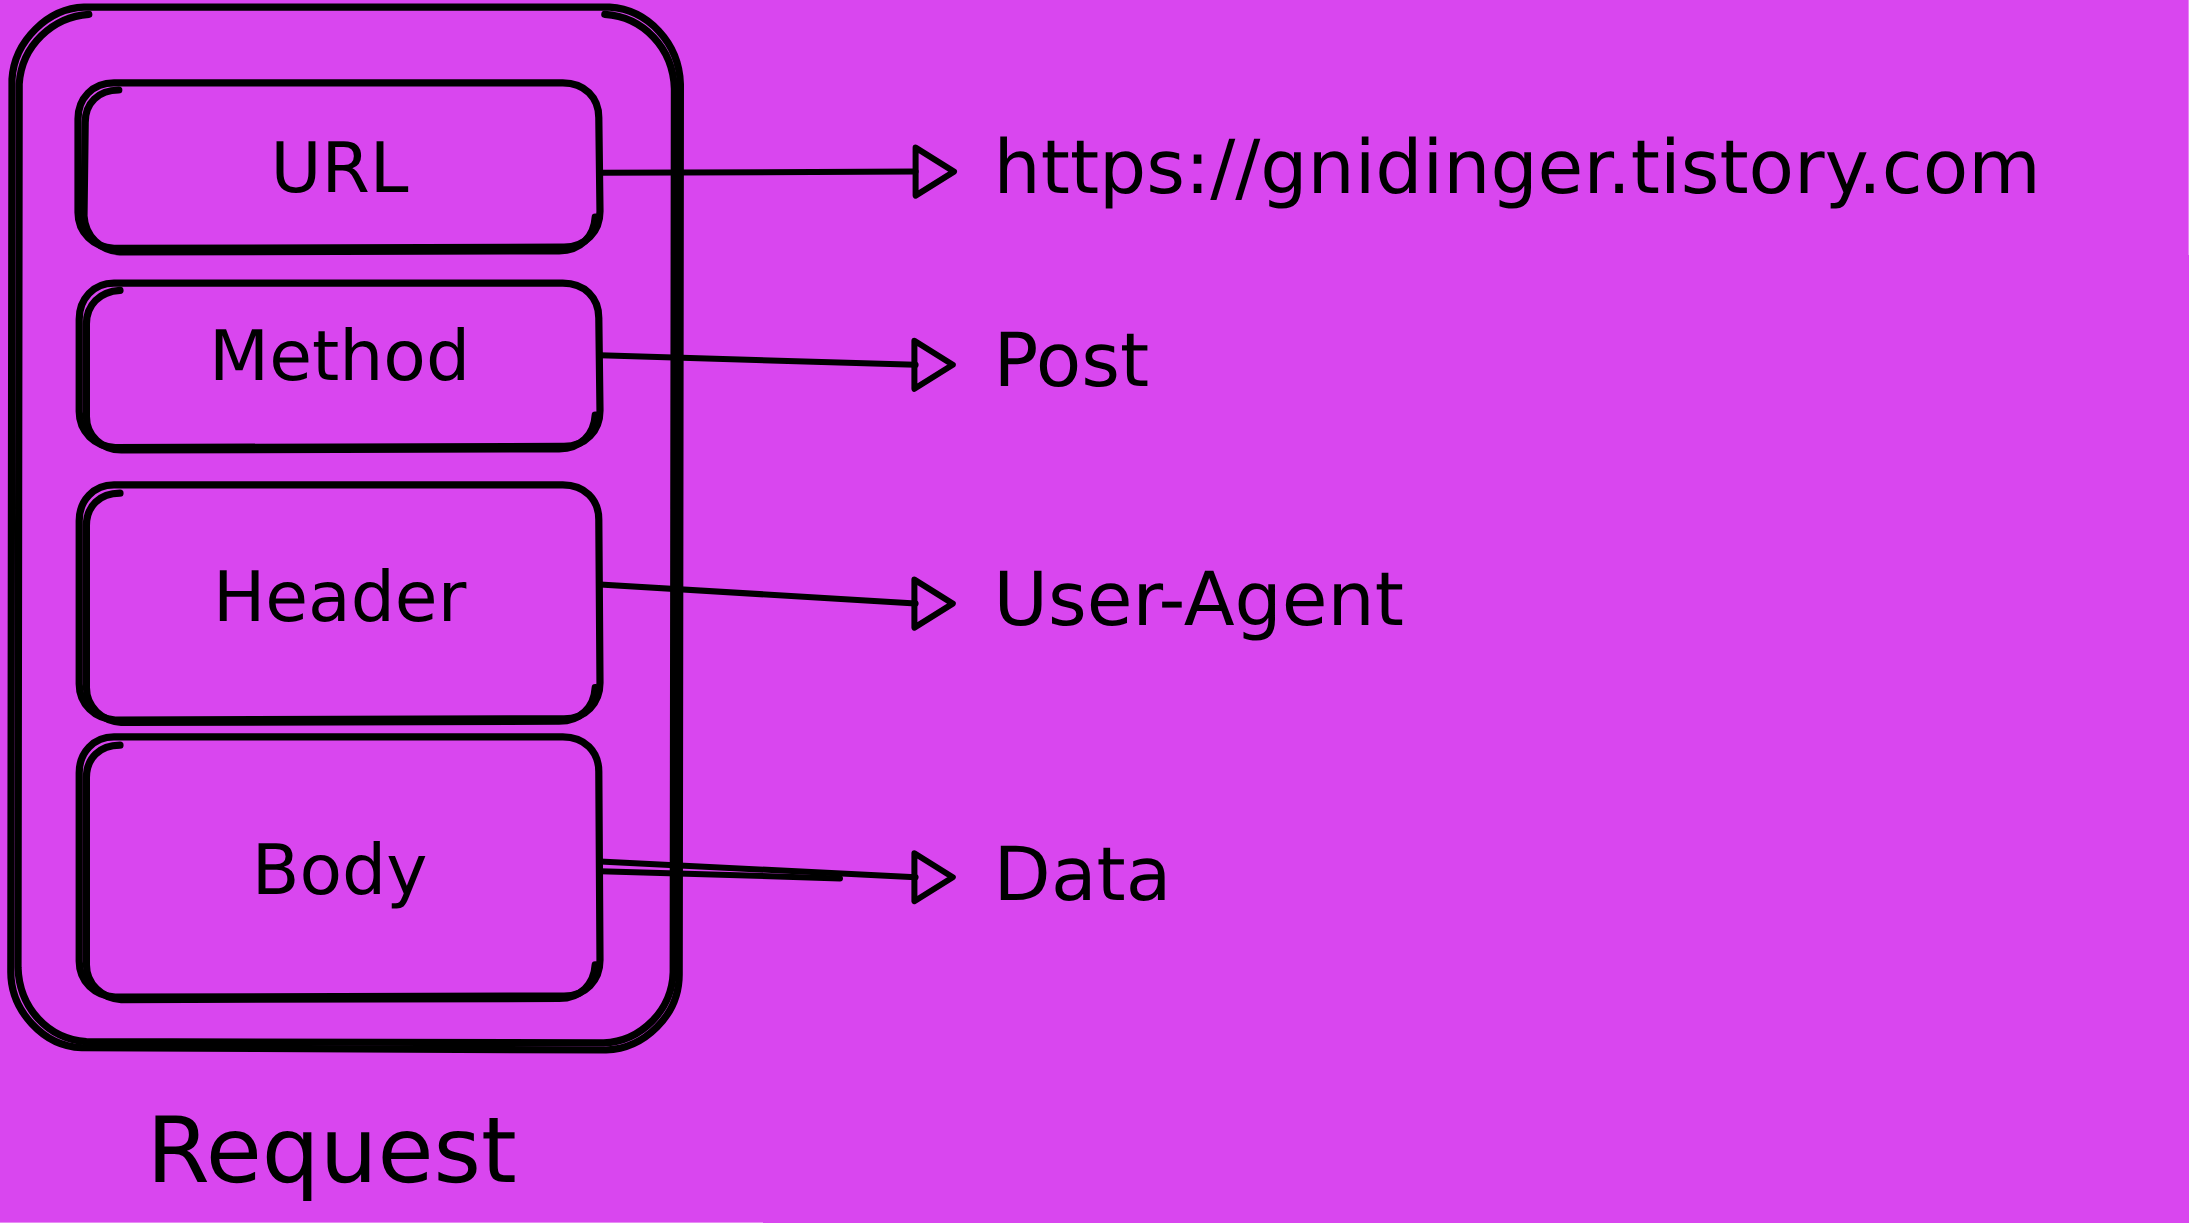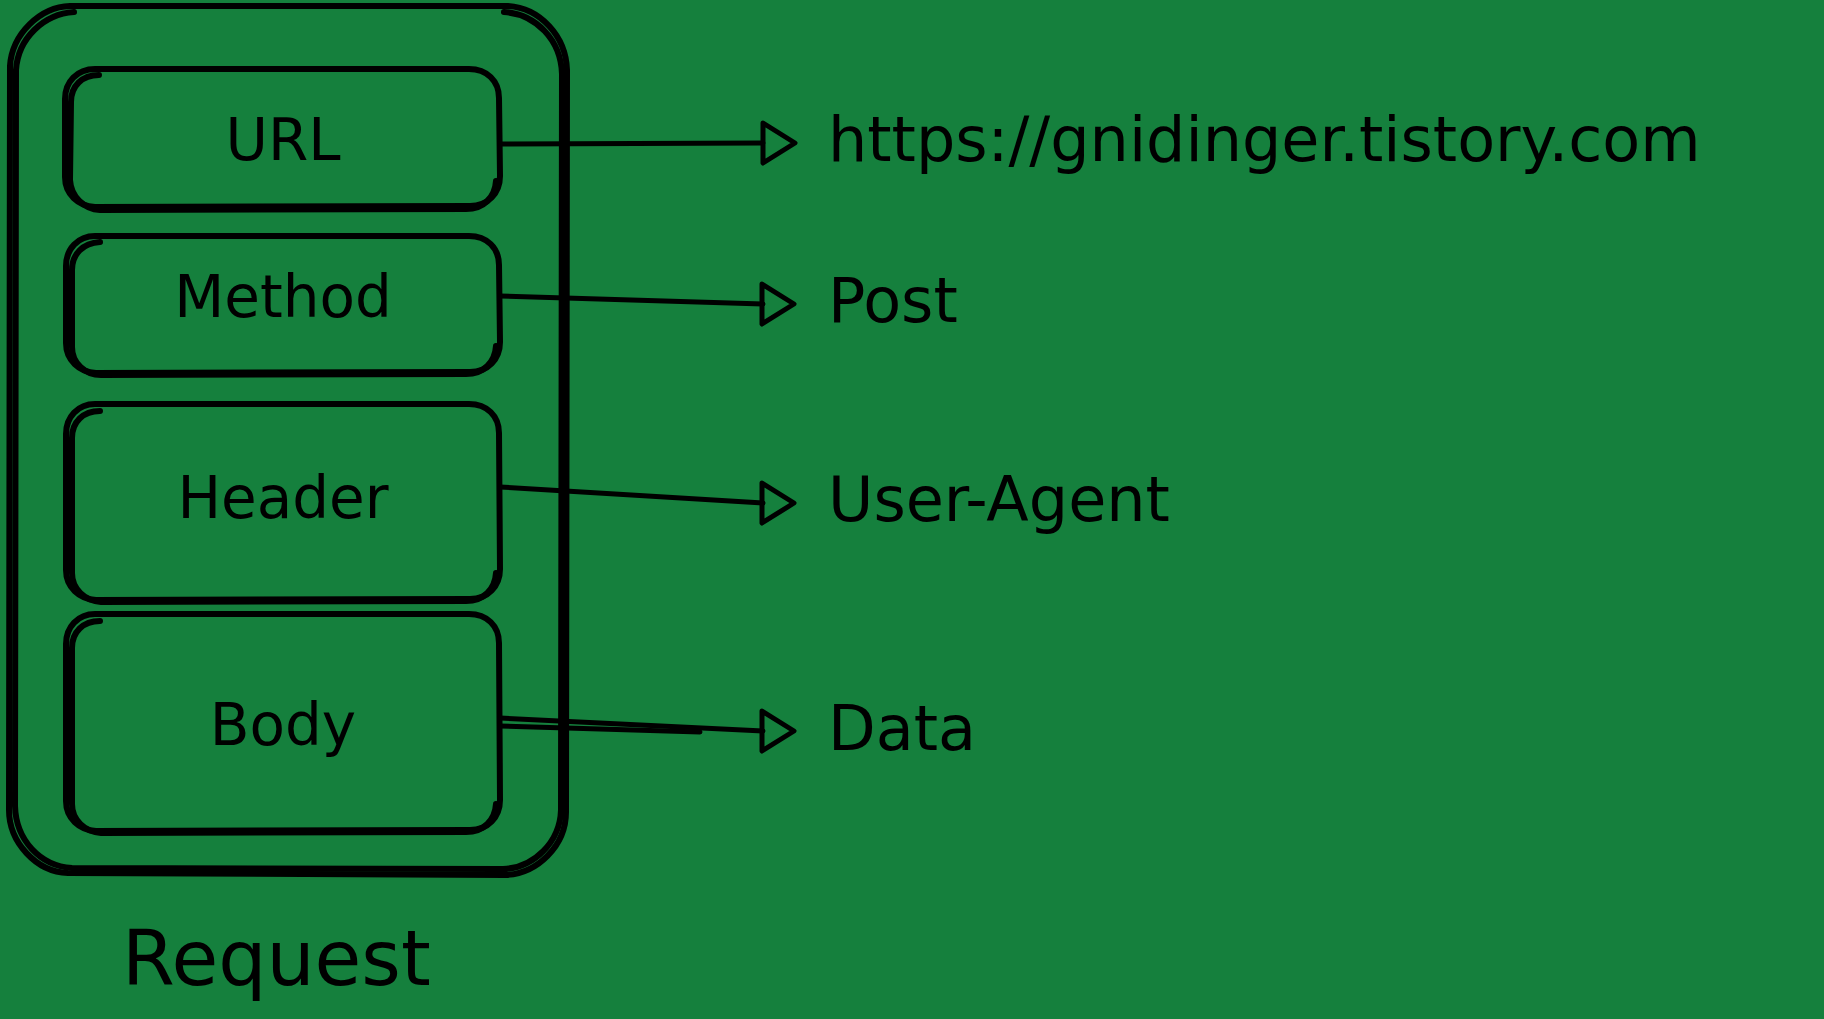--- a/index.html
+++ b/index.html
@@ -8,21 +8,21 @@
     padding: 0;
     background: #ffffff;
   }
   body {
     font-family: "DejaVu Sans", sans-serif;
   }
   #canvas {
     position: relative;
     width: 1824px;
     height: 1019px;
-    background: #15803d;
+    background: #d946ef;
     overflow: hidden;
   }
   #sketch {
     position: absolute;
     left: 0;
     top: 0;
     width: 1824px;
     height: 1019px;
   }
   .hand-text {

